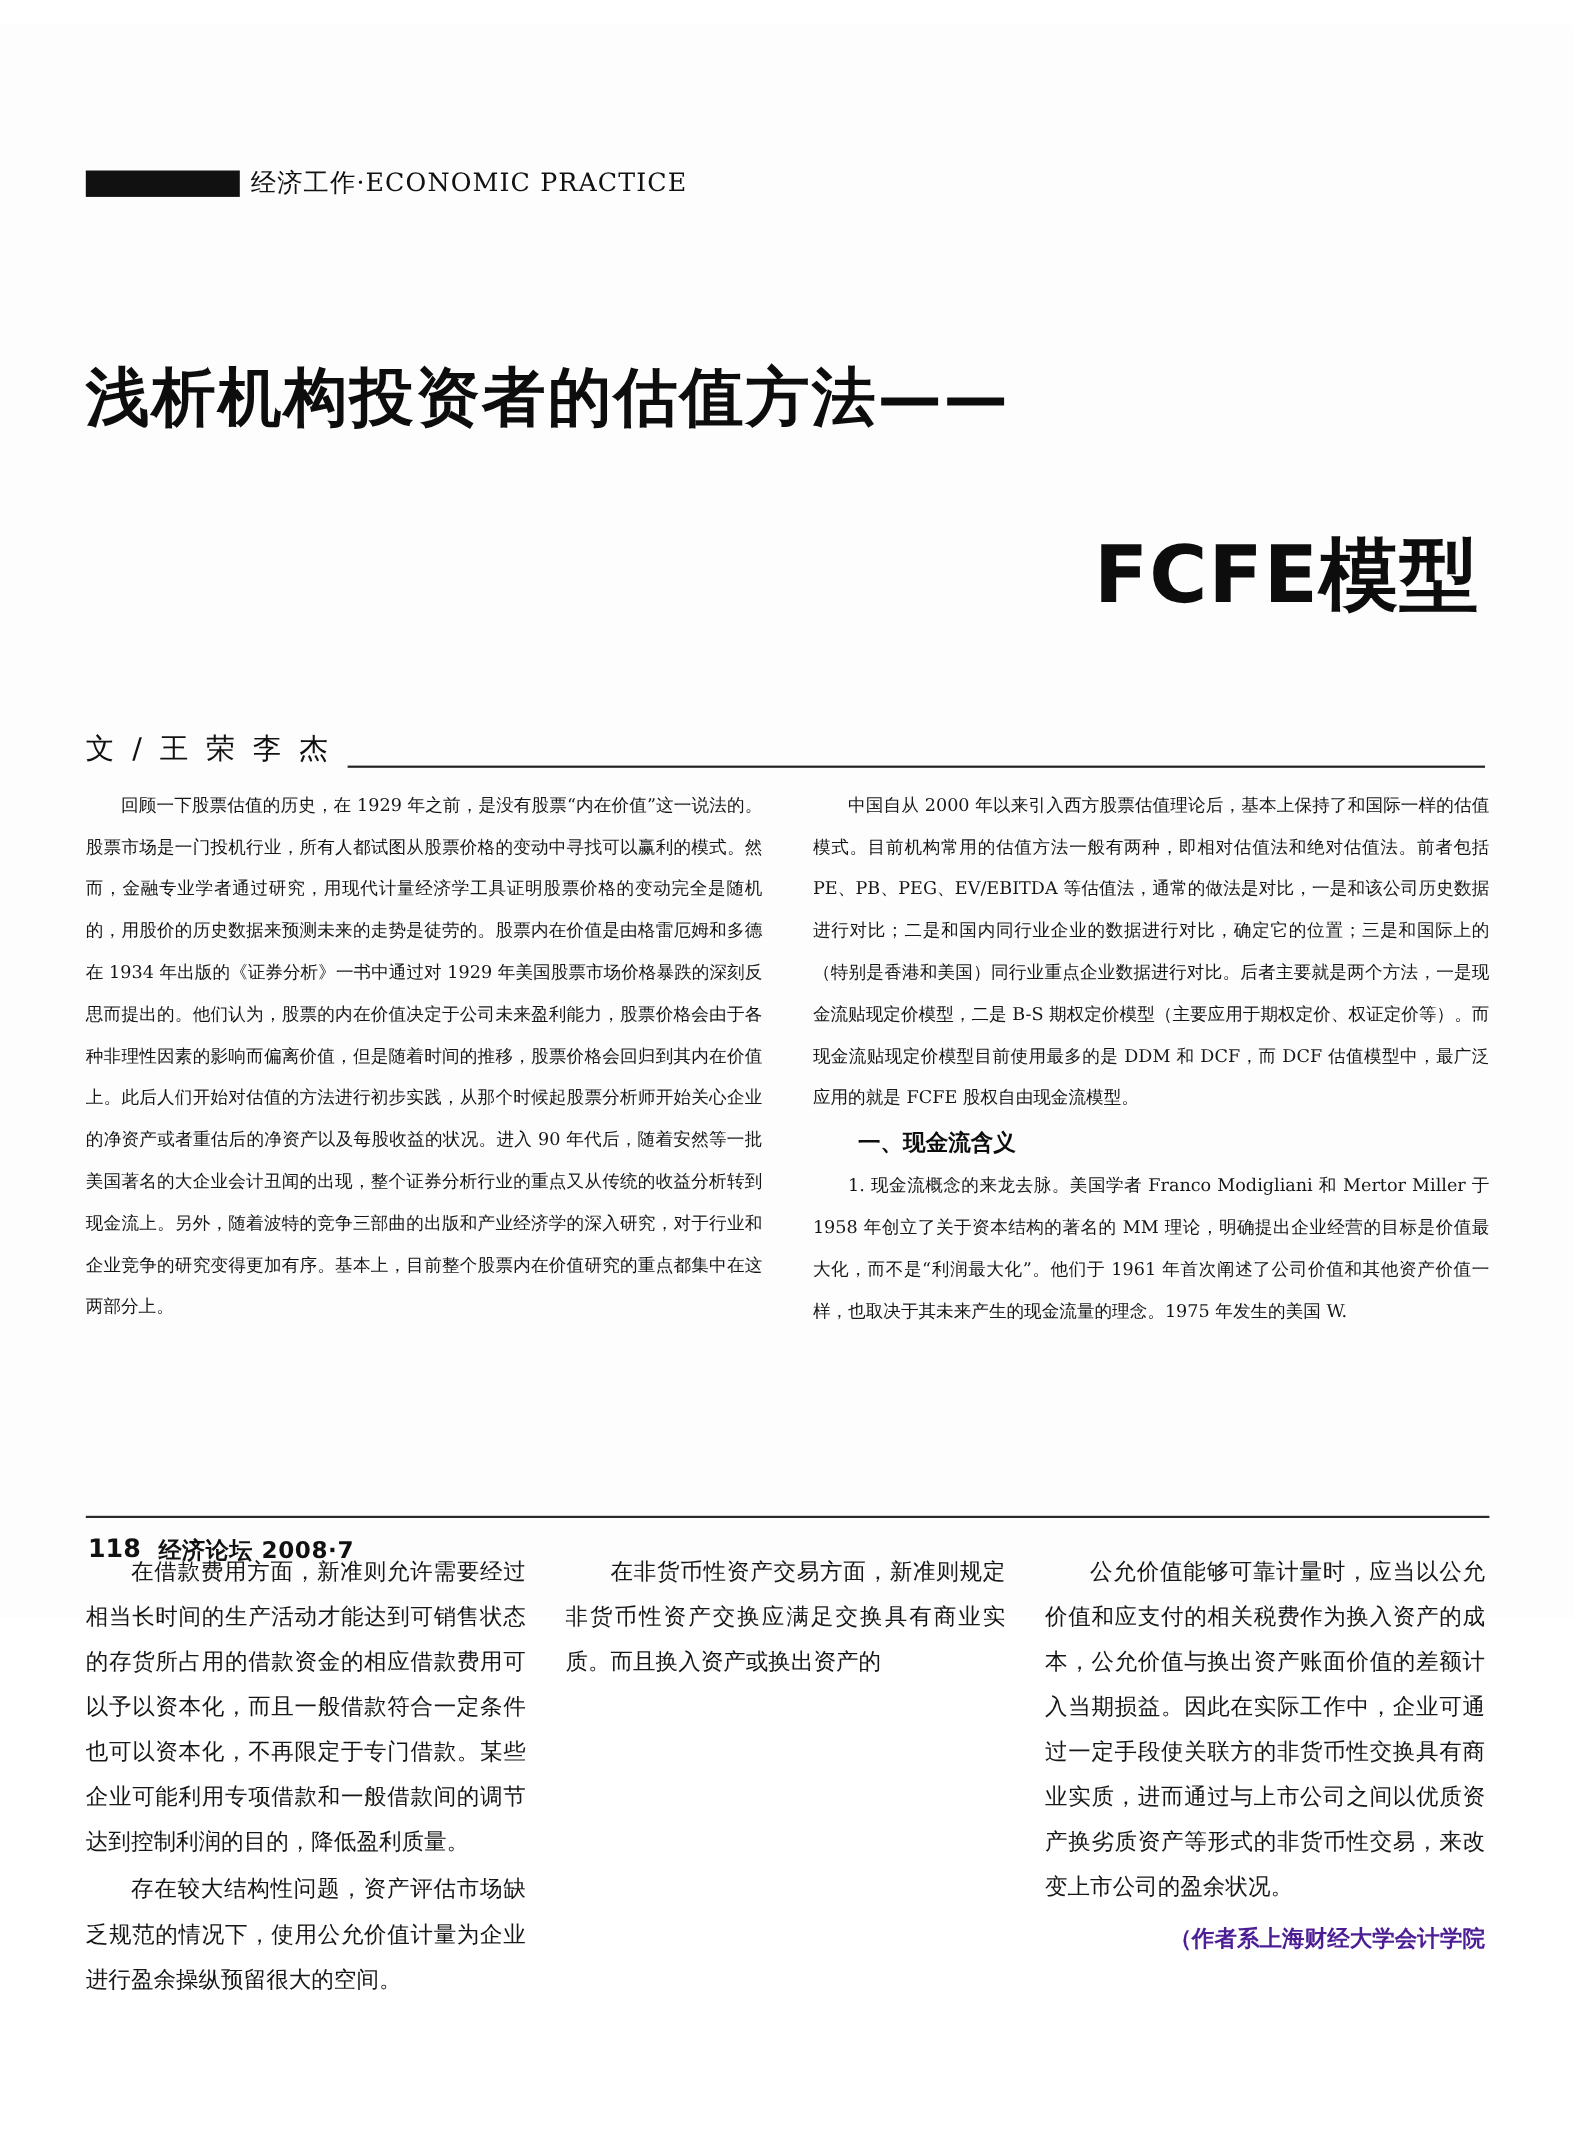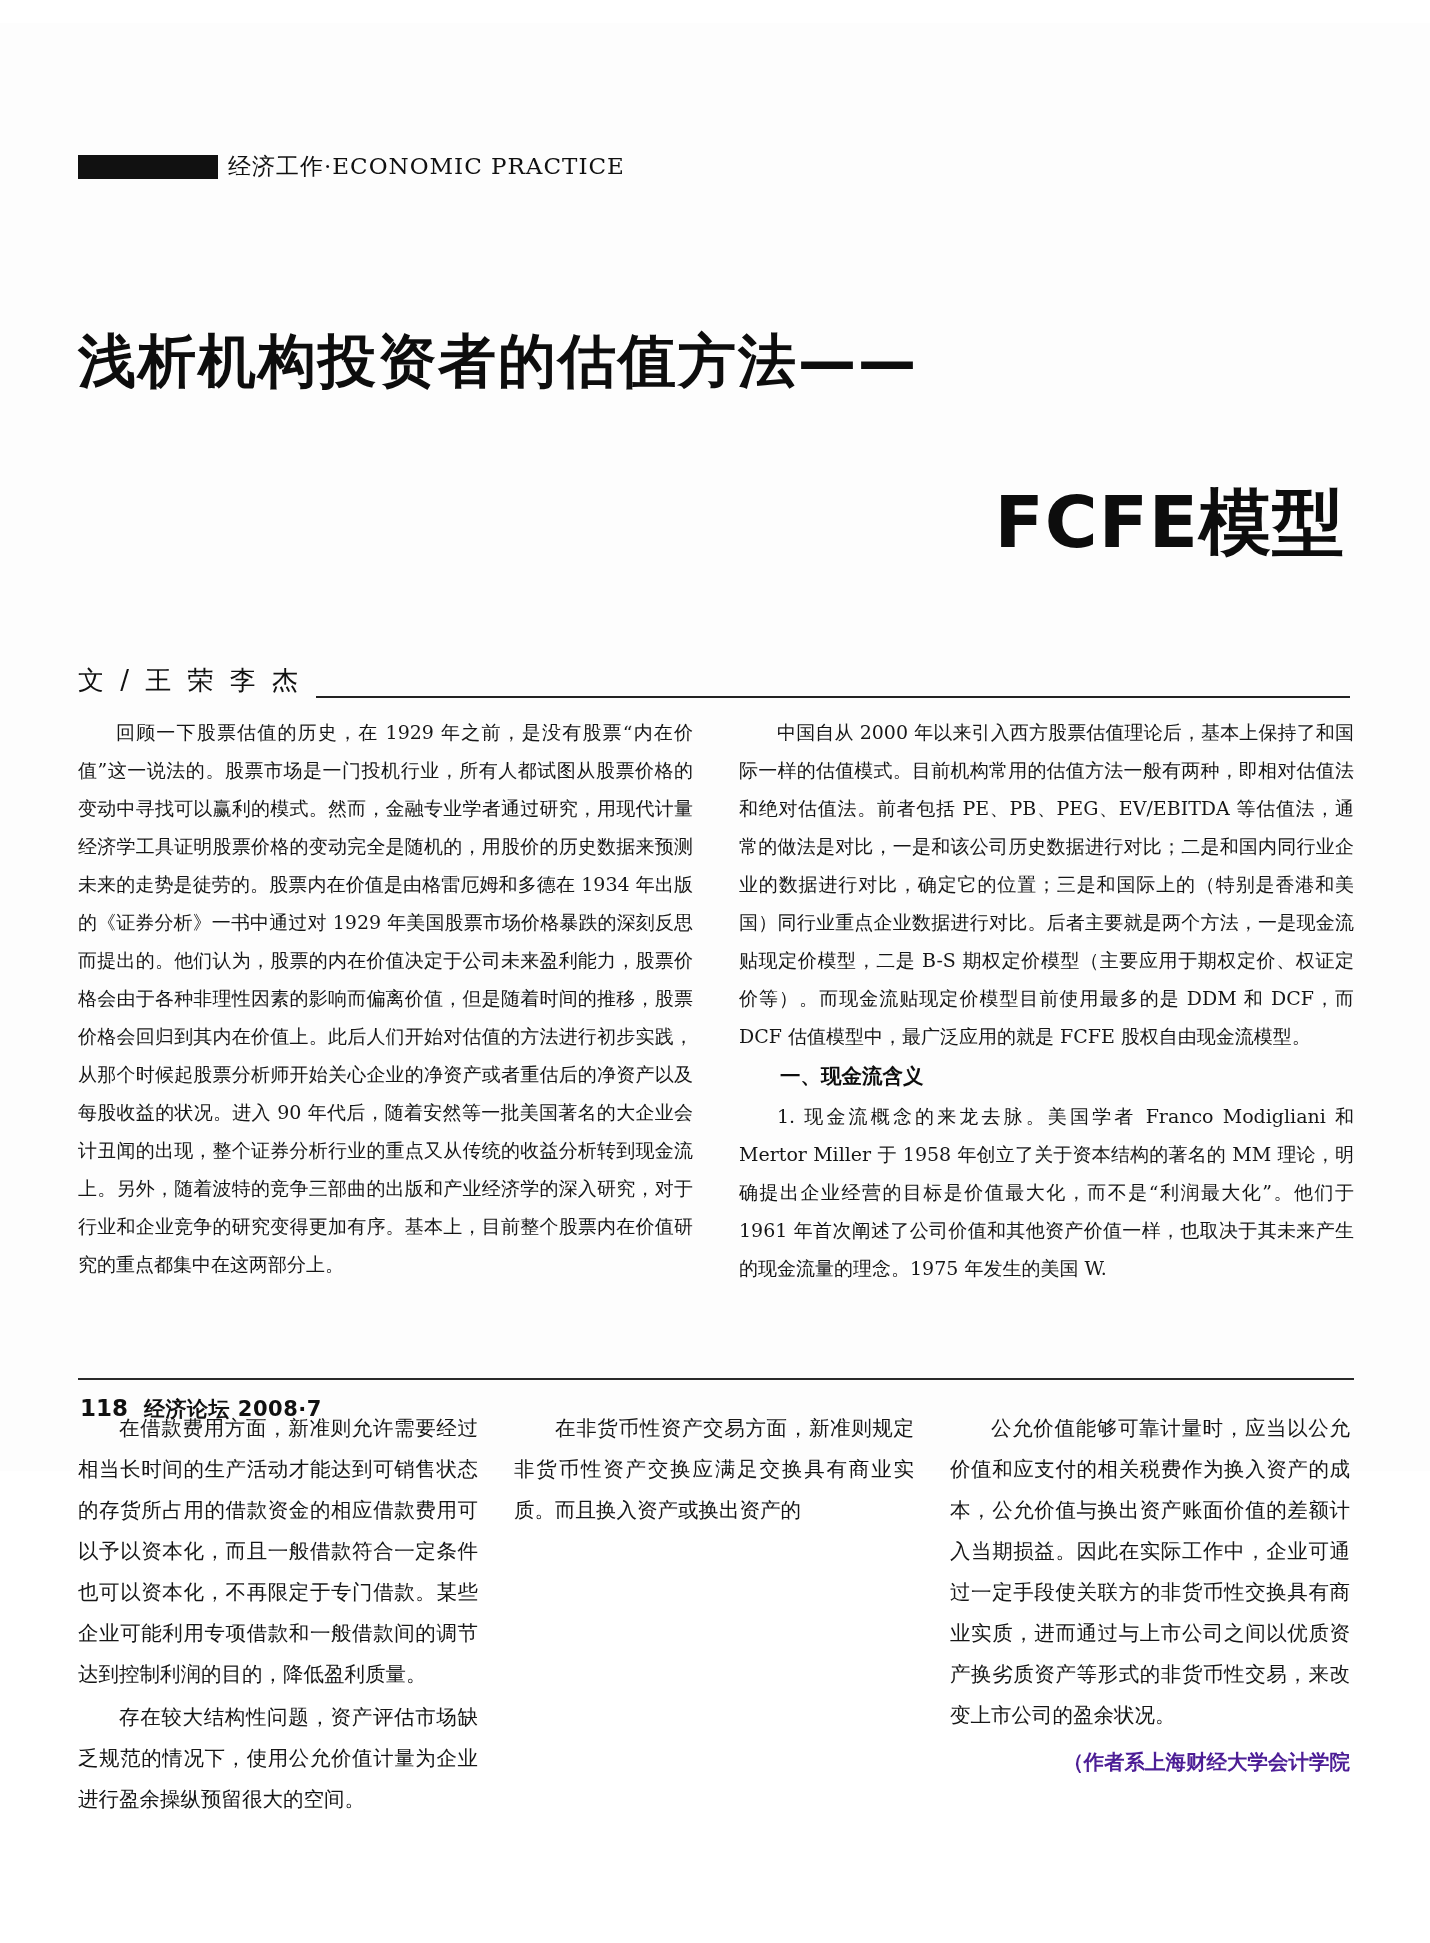--- a/index.html
+++ b/index.html
@@ -97,21 +97,21 @@
     width: 1276px;
     display: flex;
     gap: 46px;
   }
   .col-top {
     width: 615px;
   }
   p.para {
     margin: 0 0 2px 0;
     font-family: "DejaVu Serif", serif;
-    font-size: 19px;
+    font-size: 16px;
     line-height: 38px;
     text-align: justify;
     text-justify: inter-ideograph;
     text-indent: 2em;
     color: #161616;
   }
   p.subhead {
     margin: 0 0 2px 0;
     font-family: "DejaVu Serif", serif;
     font-weight: bold;

